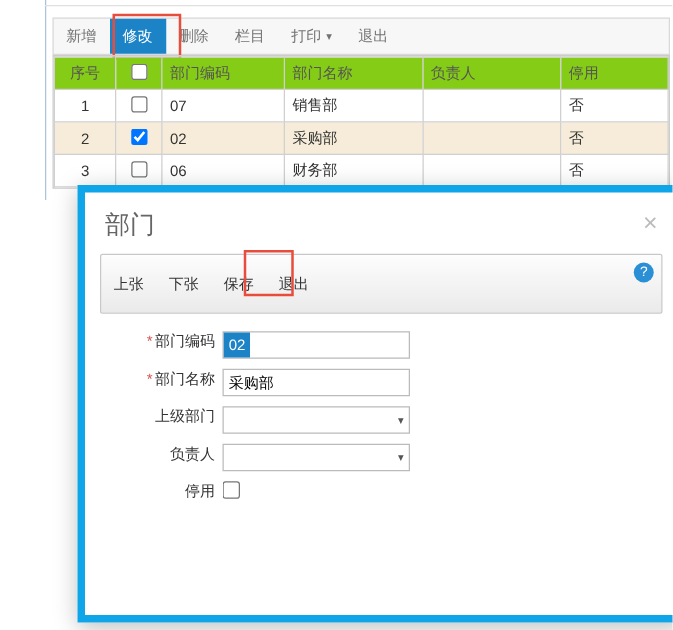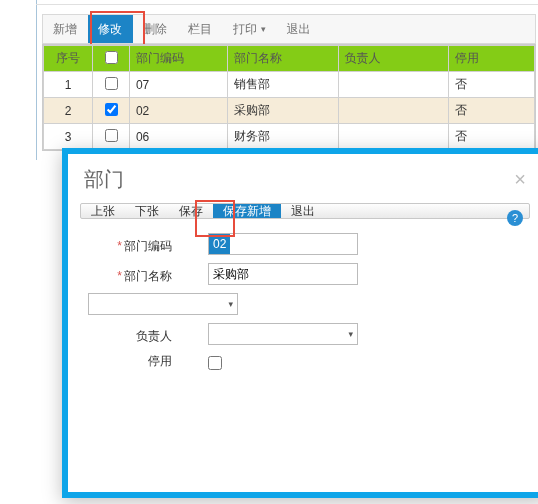--- a/index.html
+++ b/index.html
@@ -18,29 +18,29 @@
 .grid th, .grid td { border: 1px solid #d0d0d0; height: 26px; padding: 0 6px; text-align: left; font-weight: normal; background: #fff; }
 .grid th { background: #84cc16; color: #555; }
 .grid th.center, .grid td.center { text-align: center; padding: 0; }
 .grid tr.sel td { background: #f6ecd9; }
 .grid input[type=checkbox] { transform: scale(1); }
 
 
 .dialog { position: absolute; left: 62px; top: 148px; width: 486px; height: 350px; background: #fff; border: 6px solid #0ea5e9; box-shadow: 0 4px 18px rgba(0,0,0,0.25); }
 .dialog-title { padding: 12px 16px 10px 16px; font-size: 20px; color: #666; display:flex; justify-content: space-between; align-items:center; }
 .dialog-close { color: #bbb; font-size: 20px; cursor: pointer; }
-.dialog-toolbar { margin: 0 12px; background: linear-gradient(#fdfdfd,#eaeaea); border: 1px solid #c8c8c8; border-radius: 2px; height: 16px; display: flex; align-items: stretch; position: relative; }
+.dialog-toolbar { margin: 0 12px; background: linear-gradient(#fdfdfd,#eaeaea); border: 1px solid #c8c8c8; border-radius: 2px; height: 48px; display: flex; align-items: stretch; position: relative; }
 .dialog-toolbar .tb-item { padding: 0 10px; display: flex; align-items: center; cursor: pointer; color: #333; }
 .dialog-toolbar .tb-item.primary { background: #1c84c6; color: #fff; }
 .dialog-toolbar .help { position: absolute; right: 6px; top: 6px; width: 16px; height: 16px; border-radius: 50%; background: #2a8fd4; color: #fff; font-size: 11px; text-align: center; line-height: 16px; cursor: pointer; }
 .dlg-highlight-box { position: absolute; border: 2px solid #e74c3c; left: 114px; top: -4px; width: 40px; height: 37px; pointer-events:none; }
 
 
 .form { padding: 14px 20px; }
-.form-row { display: flex; align-items: flex-end; margin-bottom: 8px; gap: 30px; }
+.form-row { display: flex; align-items: flex-start; margin-bottom: 8px; }
 .form-label { width: 90px; text-align: right; padding-right: 6px; color: #333; }
 .form-label .req { color: #d9534f; margin-right: 2px; }
 .form-input { width: 150px; height: 22px; border: 1px solid #bbb; padding: 0 4px; font-size: 12px; background:#fff; }
 .form-input.selected-text { background:#1c84c6; color:#fff; display:inline-block; line-height:20px; }
 .form-select { width: 150px; height: 22px; border: 1px solid #bbb; background:#fff; display:flex; align-items:center; justify-content:flex-end; padding:0 4px; cursor:pointer; }
 .form-select .caret { font-size: 9px; color:#555; }
 .form-check { width:14px; height:14px; }
 
 
 .outer-left { position:absolute; left:36px; top:0; width:1px; height:160px; background:#a7c4da; }
@@ -116,38 +116,38 @@
 
 <div class="dialog">
   <div class="dialog-title">
     <span>部门</span>
     <span class="dialog-close">×</span>
   </div>
   <div class="dialog-toolbar">
     <div class="tb-item">上张</div>
     <div class="tb-item">下张</div>
     <div class="tb-item">保存</div>
-    <div class="tb-item primary">保存新增</div>
     <div class="tb-item">退出</div>
     <div class="help">?</div>
     <div class="dlg-highlight-box"></div>
   </div>
 
   <div class="form">
     <div class="form-row">
       <div class="form-label"><span class="req">*</span><span>部门编码</span></div>
       <div class="form-input" style="padding:0;">
         <span class="form-input selected-text" style="width:auto;border:none;height:20px;">02</span>
       </div>
     </div>
     <div class="form-row">
       <div class="form-label"><span class="req">*</span><span>部门名称</span></div>
       <input class="form-input" value="采购部" style="">
     </div>
     <div class="form-row">
+      <div class="form-label"><span>上级部门</span></div>
       <div class="form-select">
           <span class="caret">▾</span>
         </div>
     </div>
     <div class="form-row">
       <div class="form-label"><span>负责人</span></div>
       <div class="form-select">
           <span class="caret">▾</span>
         </div>
     </div>

